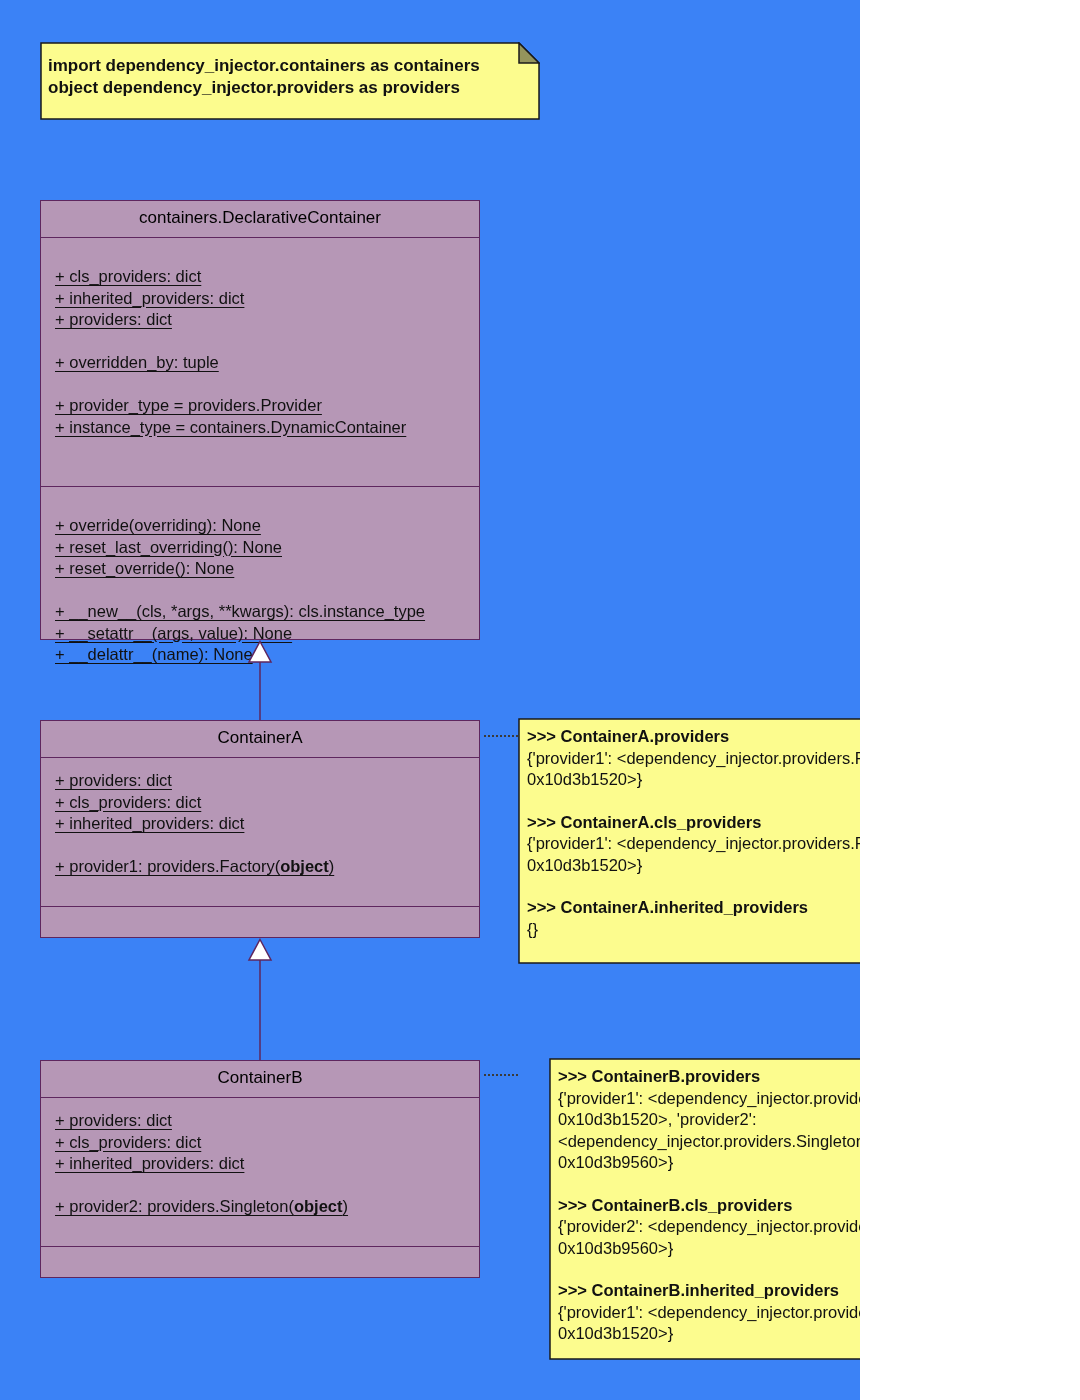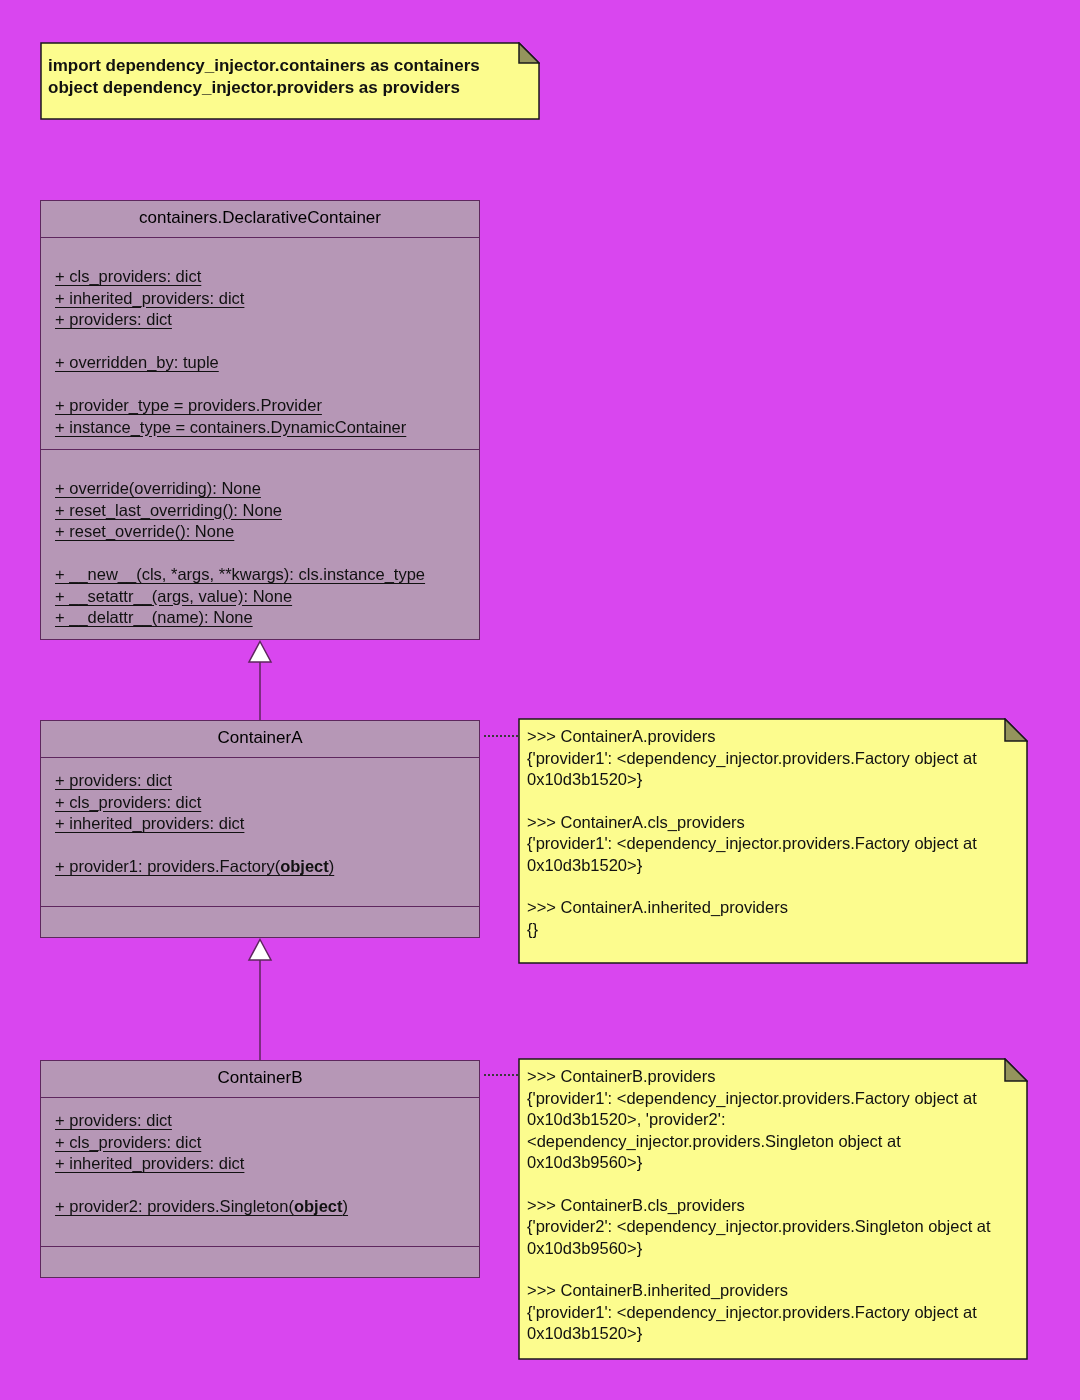--- a/index.html
+++ b/index.html
@@ -1,22 +1,22 @@
 <!DOCTYPE html>
 <html><head>
 <meta charset="utf-8">
 <style>
   * { box-sizing: border-box; margin: 0; padding: 0; }
   html, body { background: #ffffff; }
   body { font-family: "Liberation Sans", sans-serif; color: #111111; }
 
   .canvas {
     position: relative;
-    width: 1080px; height: 1400px;
-    background: #d946ef;
+    width: 860px; height: 1400px;
+    background: #3b82f6;
     overflow: hidden;
   }
 
   
   .class-box {
     position: absolute;
     background: #B697B6;
     border: 1.5px solid #5E265E;
   }
   .class-title {
@@ -49,21 +49,21 @@
   .note-content {
     position: absolute;
     left: 0; top: 0; right: 0; bottom: 0;
     padding: 8px 26px 8px 9px;
     font-size: 16.5px;
     line-height: 21.5px;
   }
   .note-content.imports { padding: 13px 26px 8px 8px; font-weight: bold; font-size: 17px; line-height: 22px; }
   .note-block { margin-bottom: 21px; }
   .note-block:last-child { margin-bottom: 0; }
-  .note-heading { font-weight: normal; }
+  .note-heading { font-weight: bold; }
   .note-body { word-wrap: break-word; }
 
   
   .arrow { position: absolute; }
   .dotted {
     position: absolute;
     height: 0;
     border-top: 2.5px dotted #3A3A3A;
   }
 </style>
@@ -88,21 +88,21 @@
     <div class="class-section" style="height:212px;">
       <div class="member">+ cls_providers: dict</div>
       <div class="member">+ inherited_providers: dict</div>
       <div class="member">+ providers: dict</div>
       <div class="member"></div>
       <div class="member">+ overridden_by: tuple</div>
       <div class="member"></div>
       <div class="member">+ provider_type = providers.Provider</div>
       <div class="member">+ instance_type = containers.DynamicContainer</div>
     </div>
-    <div class="class-section" style="height:190.5px;">
+    <div class="class-section" style="height:190.5px;margin-top:37px;">
       <div class="member">+ override(overriding): None</div>
       <div class="member">+ reset_last_overriding(): None</div>
       <div class="member">+ reset_override(): None</div>
       <div class="member"></div>
       <div class="member">+ __new__(cls, *args, **kwargs): cls.instance_type</div>
       <div class="member">+ __setattr__(args, value): None</div>
       <div class="member">+ __delattr__(name): None</div>
     </div>
   </div>
 
@@ -158,21 +158,21 @@
       <div class="member">+ cls_providers: dict</div>
       <div class="member">+ inherited_providers: dict</div>
       <div class="member"></div>
       <div class="member"><span>+ provider2: providers.Singleton(</span><span class="b">object</span><span>)</span></div>
     </div>
     <div class="class-section" style="height:33px;"></div>
   </div>
 
   <div class="dotted" style="left:484px; top:1074px; width:34px;"></div>
 
-  <div class="note" style="left:518px; top:1058px; width:510px; height:302px;padding-left:24px;">
+  <div class="note" style="left:549px; top:1058px; width:510px; height:302px;padding-left:24px;">
     <svg width="510" height="302">
       <path d="M1 1 L487 1 L509 23 L509 301 L1 301 Z" fill="#FCFC8E" stroke="#1A1A1A" stroke-width="1.5"></path>
       <path d="M487 1 L509 23 L487 23 Z" fill="#94945C" stroke="#1A1A1A" stroke-width="1.5"></path>
     </svg>
     <div class="note-content">
       <div class="note-block">
         <div class="note-heading">&gt;&gt;&gt; ContainerB.providers</div>
         <div class="note-body">{'provider1': &lt;dependency_injector.providers.Factory object at 0x10d3b1520&gt;, 'provider2': &lt;dependency_injector.providers.Singleton object at 0x10d3b9560&gt;}</div>
       </div>
       <div class="note-block">

